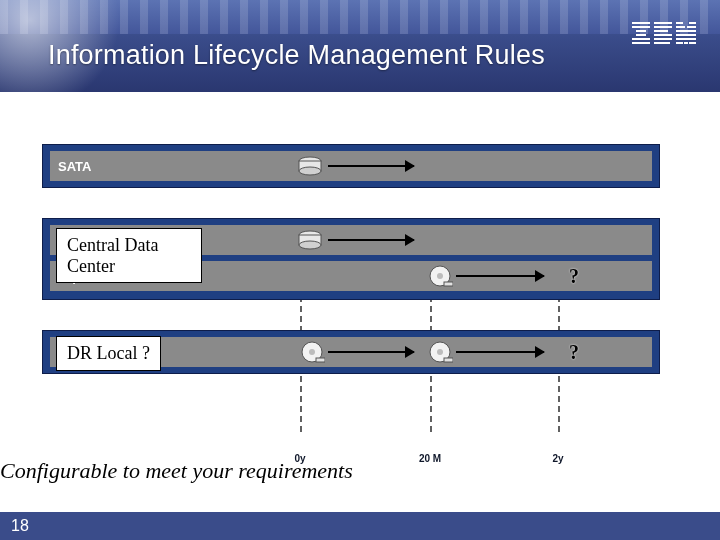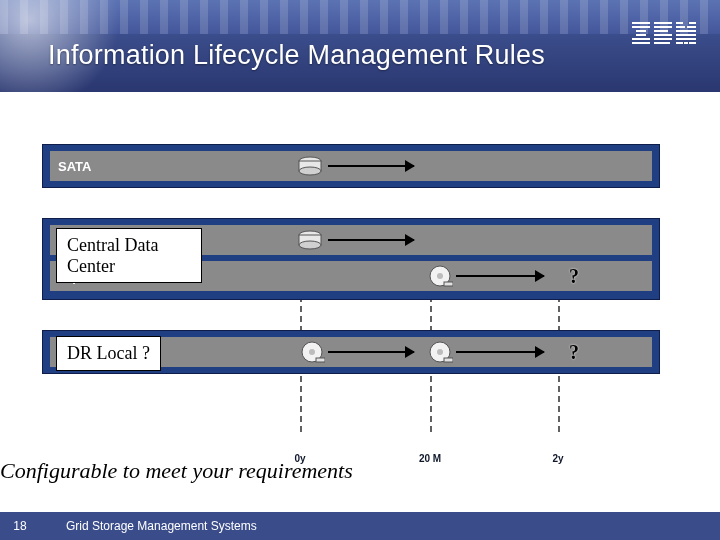--- a/index.html
+++ b/index.html
@@ -31,21 +31,21 @@
   
   .disk-icon, .tape-icon { position: absolute; top: 50%; transform: translate(-50%, -50%); }
   .disk-icon svg, .tape-icon svg { display: block; }
   .arrow { position: absolute; top: 50%; height: 2px; background:#000; transform: translateY(-50%); }
   .arrow::after { content:""; position:absolute; right:-1px; top:50%; transform: translateY(-50%); border-left: 10px solid #000; border-top: 6px solid transparent; border-bottom: 6px solid transparent; }
   .q-mark { position:absolute; top: 50%; transform: translate(-50%,-50%); font-size: 20px; font-weight: 700; font-family: Georgia, "Times New Roman", serif; color:#000; text-shadow:0 0 2px #fff; }
 
   .subtitle { position: absolute; left: 0; right: 0; bottom: 56px; font-family: "Times New Roman", serif; font-style: italic; font-size: 22px; color: #000; }
 
   
-  .footer { position: absolute; left: 0; right: 0; bottom: 0; height: 28px; background: #3a4c8a; color: #fff; font-size: 12px; display: flex; align-items: center; }
+  .footer { position: absolute; left: 0; right: 0; bottom: 0; height: 28px; background: #3a4c8a; color: #fff; font-size: 16px; display: flex; align-items: center; }
   .footer .page { width: 40px; text-align: center; }
   .footer .caption { padding-left: 26px; }
 </style>
 </head>
 <body>
 
 <div class="header">
   <div class="stripes"></div>
   <div class="glow"></div>
   <h1>Information Lifecycle Management Rules</h1>
@@ -154,14 +154,13 @@
 
   <span class="axis-label" style="left:300px">0y</span>
   <span class="axis-label" style="left:430px">20 M</span>
   <span class="axis-label" style="left:558px">2y</span>
 </div>
 
 <div class="subtitle">Configurable to meet your requirements</div>
 
 <div class="footer">
   <span class="page">18</span>
-  <span class="caption">Grid Storage Management Systems</span>
 </div>
 
 </body></html>

